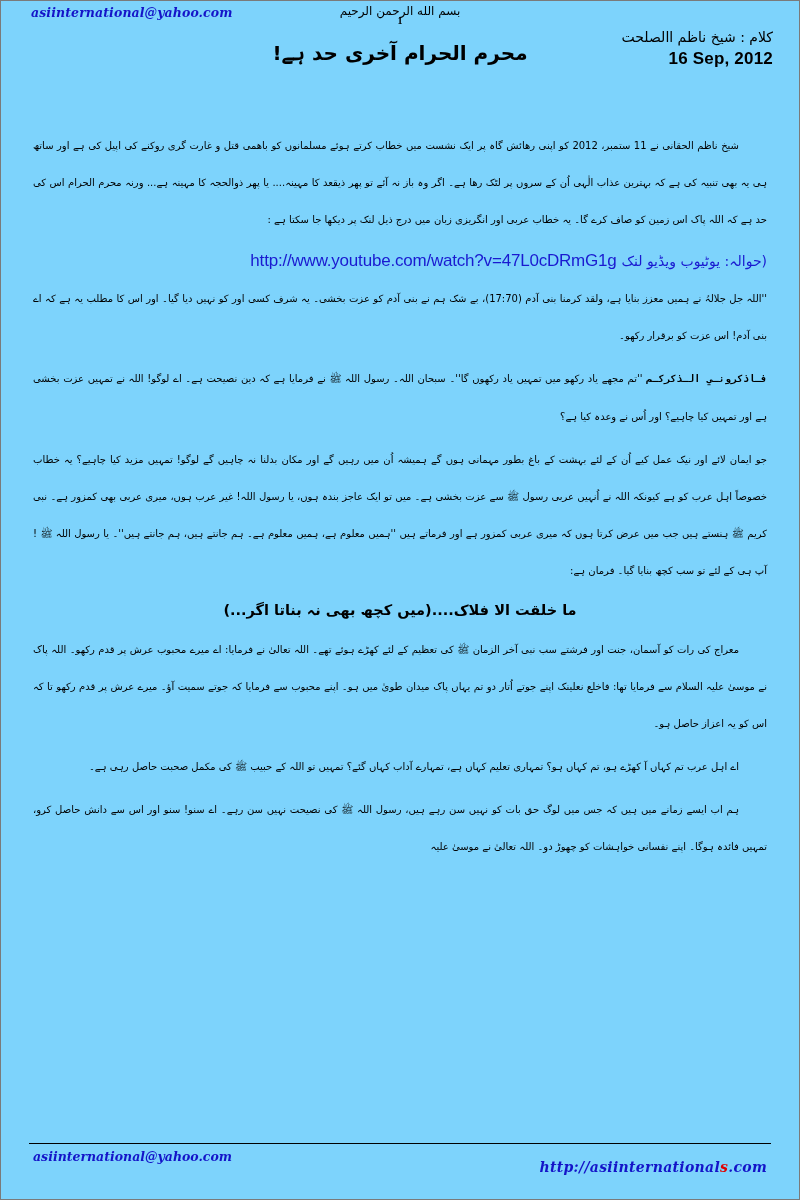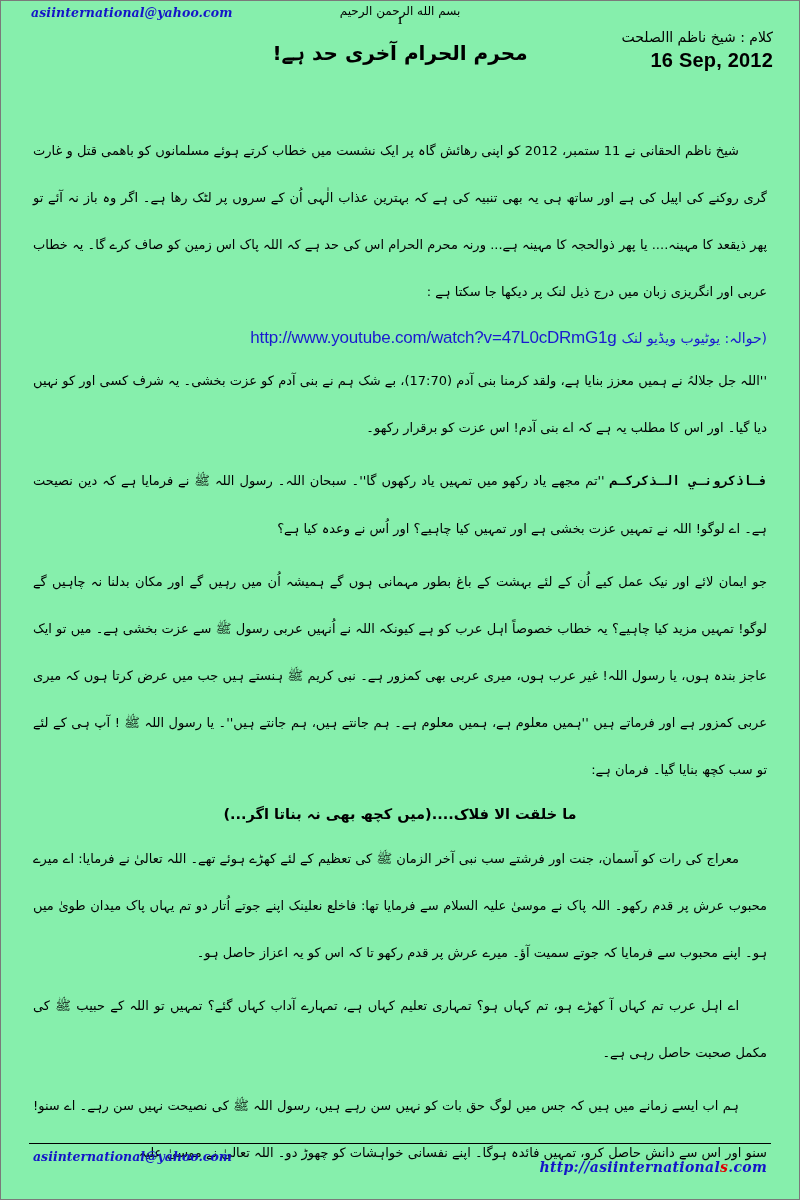--- a/index.html
+++ b/index.html
@@ -15,21 +15,21 @@
     overflow: hidden;
     font-family: "DejaVu Sans", "Liberation Sans", sans-serif;
     color: #000000;
   }
 
   .page {
     position: absolute;
     inset: 0;
     box-sizing: border-box;
     border: 1px solid #7a7a7a;
-    background: #86efac;
+    background: #7dd3fc;
   }
 
   
   .header {
     position: relative;
     height: 120px;
   }
   .hdr-email {
     position: absolute;
     left: 30px;
@@ -71,21 +71,21 @@
   .hdr-author {
     font-size: 14px;
     line-height: 1.25;
     white-space: nowrap;
     font-family: "DejaVu Sans", sans-serif;
   }
   .hdr-date {
     direction: ltr;
     text-align: right;
     font-family: "Liberation Sans", sans-serif;
-    font-size: 20px;
+    font-size: 17px;
     font-weight: bold;
     letter-spacing: 0.2px;
     margin-top: 2px;
     white-space: nowrap;
   }
   .hdr-title {
     position: absolute;
     left: 0;
     right: 0;
     top: 40px;
@@ -105,22 +105,22 @@
     top: 126px;
     bottom: 58px;
     padding: 0 32px;
     box-sizing: border-box;
     direction: rtl;
     text-align: justify;
   }
 
   p.para {
     margin: 0 0 6px 0;
-    font-size: 13px;
-    line-height: 47px;
+    font-size: 10px;
+    line-height: 37px;
     text-align: justify;
     text-justify: inter-word;
     font-family: "DejaVu Sans", sans-serif;
   }
   p.para.indent { text-indent: 28px; }
 
   .link-line {
     margin: 8px 0 4px 0;
     text-align: right;
     direction: rtl;

